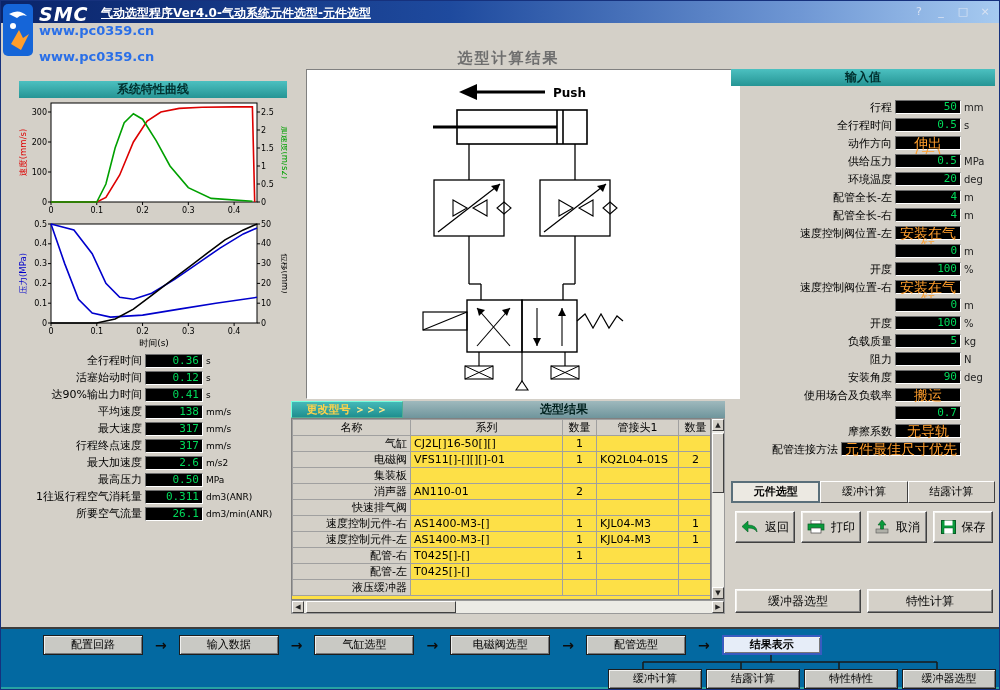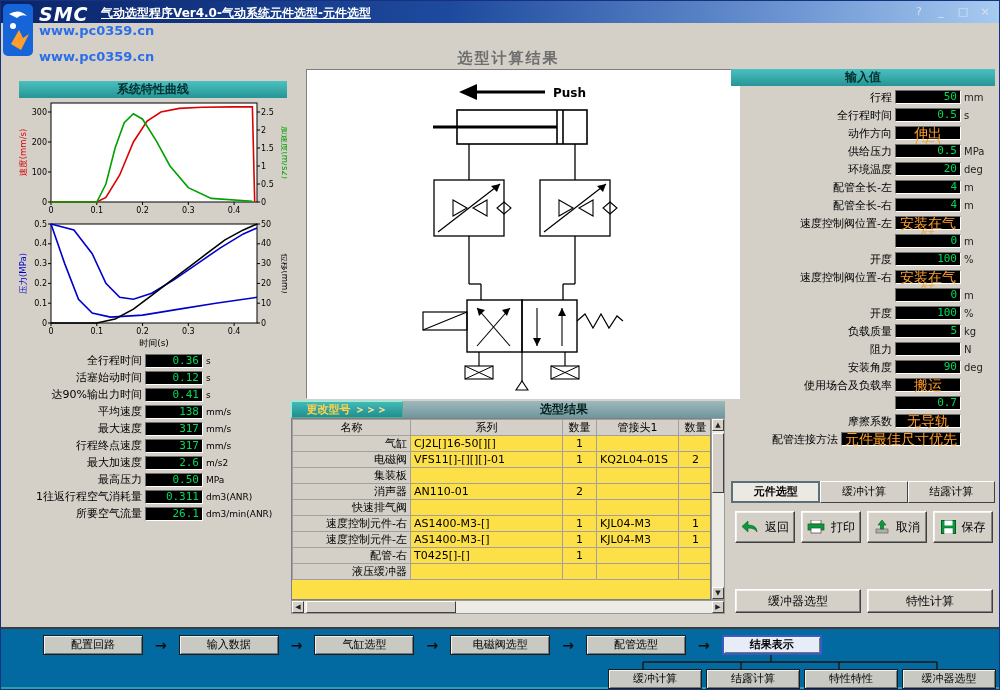--- a/index.html
+++ b/index.html
@@ -61,21 +61,21 @@
 
   
   .vscroll { position:absolute; left:710px; top:417px; width:14px; height:182px; background:#ecebe5; border:1px solid #999; }
   .hscroll { position:absolute; left:290px; top:599px; width:434px; height:14px; background:#ecebe5; border:1px solid #999; }
   .sc-btn { position:absolute; width:12px; height:12px; background:#d4d0c8; border:1px solid; border-color:#fff #404040 #404040 #fff;
     font-size:7px; line-height:11px; text-align:center; color:#222; cursor:pointer; }
   .sc-thumb { position:absolute; background:#d4d0c8; border:1px solid; border-color:#fff #404040 #404040 #fff; }
 
   
   .right-panel { position:absolute; left:730px; top:68px; width:264px; }
-  .in-rows { padding-top:2px; }
+  .in-rows { padding-top:12px; }
   .in-row { display:flex; align-items:center; height:18px; }
   .in-label { flex:1; text-align:right; font-size:11px; padding-right:3px; white-space:nowrap; }
   .in-value { width:66px; text-align:right; }
   .in-row.opt .in-value { color:#ff9e2c; text-align:center; font-size:14px; }
   .in-row.wide .in-value { width:120px; }
   .in-unit { width:34px; font-size:10px; padding-left:3px; color:#222; }
 
   .tabs { position:absolute; left:730px; top:480px; width:264px; height:22px; display:flex; }
   .tab { flex:1; height:22px; background:#d4d0c8; border:1px solid; border-color:#fff #404040 #404040 #fff;
     font-size:11px; line-height:20px; text-align:center; cursor:pointer; }
@@ -426,20 +426,27 @@
           <td class="c-qty">1</td>
         </tr>
           <tr>
           <td class="c-name">配管-右</td>
           <td>T0425[]-[]</td>
           <td class="c-qty">1</td>
           <td></td>
           <td class="c-qty"></td>
         </tr>
           <tr>
+          <td class="c-name">配管-左</td>
+          <td>T0425[]-[]</td>
+          <td class="c-qty"></td>
+          <td></td>
+          <td class="c-qty"></td>
+        </tr>
+          <tr>
           <td class="c-name">液压缓冲器</td>
           <td></td>
           <td class="c-qty"></td>
           <td></td>
           <td class="c-qty"></td>
         </tr>
         </tbody>
     </table>
   </div>
 

